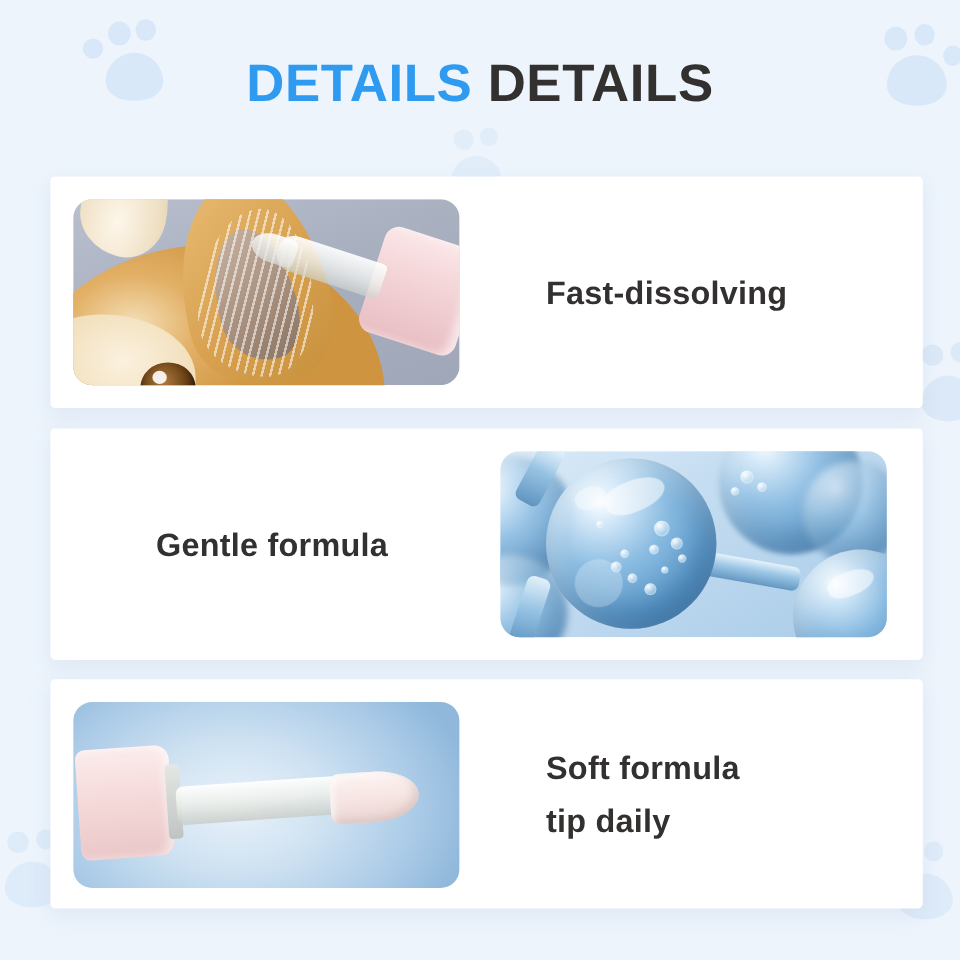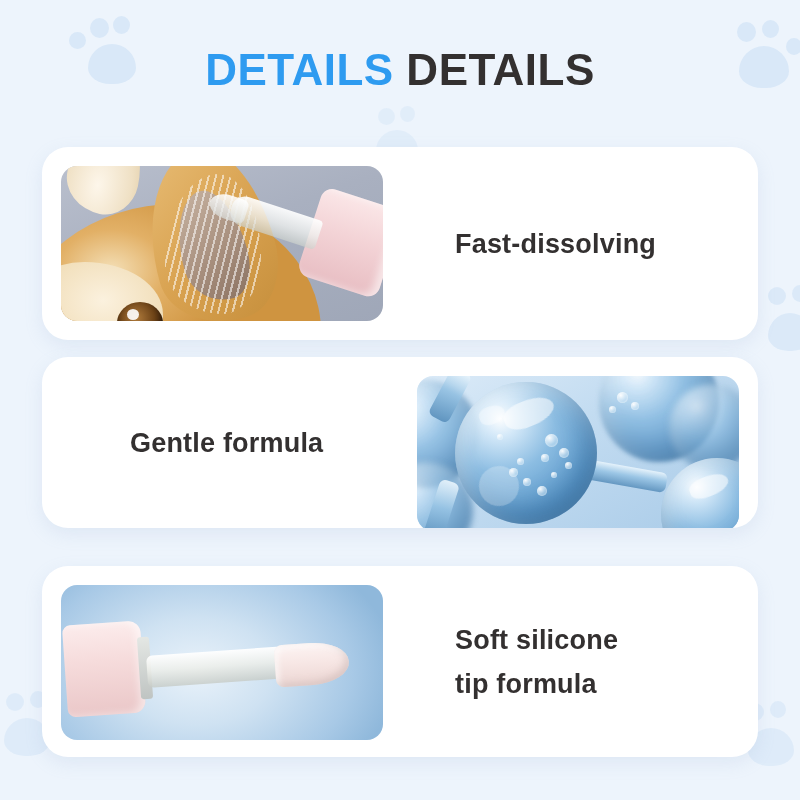--- a/index.html
+++ b/index.html
@@ -57,26 +57,27 @@
   #heading .word-dark {
     color: #333030;
   }
 
   
   .card {
     position: absolute;
     left: 42px;
     width: 716px;
     background: #ffffff;
-    border-radius: 26px;
+    border-radius: 4px;
     box-shadow: 0 6px 18px rgba(140, 170, 205, 0.16);
     overflow: hidden;
+    padding-left: 11px;
   }
   #card-1 { top: 147px;  height: 193px; }
-  #card-2 { top: 357px;  height: 171px; }
+  #card-2 { top: 357px;  height: 193px; }
   #card-3 { top: 566px;  height: 191px; }
 
   .card-media {
     position: absolute;
     top: 19px;
     width: 322px;
     height: 155px;
     border-radius: 16px;
     overflow: hidden;
   }
@@ -428,18 +429,18 @@
     <div class="card-media media-left">
       <div class="scene-drop">
         <div class="d3-cap"></div>
         <div class="d3-collar"></div>
         <div class="d3-stem"></div>
         <div class="d3-tip"></div>
       </div>
     </div>
 
     <div class="card-text text-right">
-      <span class="line">Soft silicone</span>
-      <span class="line">tip formula</span>
+      <span class="line">Soft formula</span>
+      <span class="line">tip daily</span>
     </div>
   </div>
 
 </div>
 
 </body></html>

